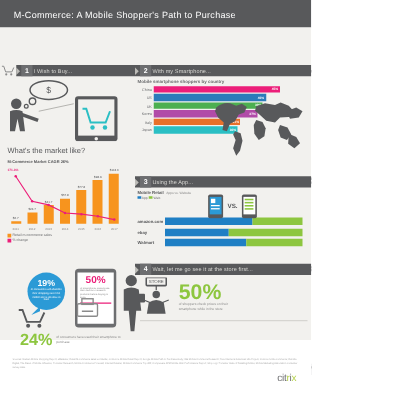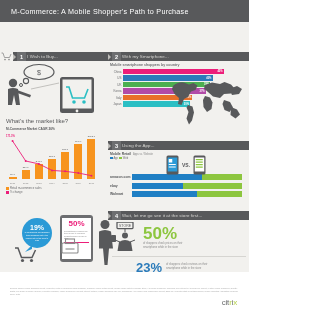--- a/index.html
+++ b/index.html
@@ -399,41 +399,41 @@
   <div id="phonecard">
     <div class="phoneBody">
       <div class="phoneScreen">
         <b>50%</b>
         <span>of smartphone owners use their device to research products before buying in store</span>
         <div style="height:1.5px;background:#ec1e79;margin-top:2px"></div>
       </div>
     </div>
   </div>
 
+  <div id="stat24">
+    <b>24%</b>
+    <span>of consumers have used their smartphone to purchase</span>
+  </div>
 
   <div id="panel4">
     <div style="display:flex;align-items:center;gap:5px;">
       <svg width="26" height="30" viewBox="0 0 52 60">
         <rect x="10" y="0" width="32" height="13" rx="1.5" fill="none" stroke="#58595b" stroke-width="2.5"></rect>
         <text x="26" y="9.5" font-size="7" fill="#58595b" text-anchor="middle" font-family="Liberation Sans">STORE</text>
         <line x1="26" y1="13" x2="26" y2="20" stroke="#58595b" stroke-width="2"></line>
         <circle cx="26" cy="27" r="6" fill="#58595b"></circle>
         <path d="M14 40 q12 -8 24 0 l3 18 h-30 z" fill="#58595b"></path>
         <path d="M6 36 l10 4 M46 36 l-10 4" stroke="#58595b" stroke-width="2"></path>
       </svg>
       <div>
         <div class="statbig" style="color:#8dc63f">50%</div>
         <div class="statdesc" style="width:52px">of shoppers check prices on their smartphone while in the store</div>
       </div>
     </div>
     <div class="hr"></div>
-    <div style="display:flex;align-items:flex-start;gap:4px;padding-left:24px;">
-      <div class="statbig" style="color:#2b7bba;font-size:13px">23%</div>
-      <div class="statdesc" style="width:54px;padding-top:2px">of shoppers check reviews on their smartphone while in the store</div>
-    </div>
   </div>
 
   <div style="position:absolute;left:96px;top:196px">
     <svg width="22" height="48" viewBox="0 0 44 96" fill="#58595b">
       <circle cx="18" cy="13" r="9"></circle>
       <path d="M6 27 q12 -6 24 0 l4 34 h-8 l-3 33 h-6 l-3 -33 h-8z"></path>
       <rect x="30" y="34" width="10" height="14" rx="1.5"></rect>
     </svg>
   </div>
 

